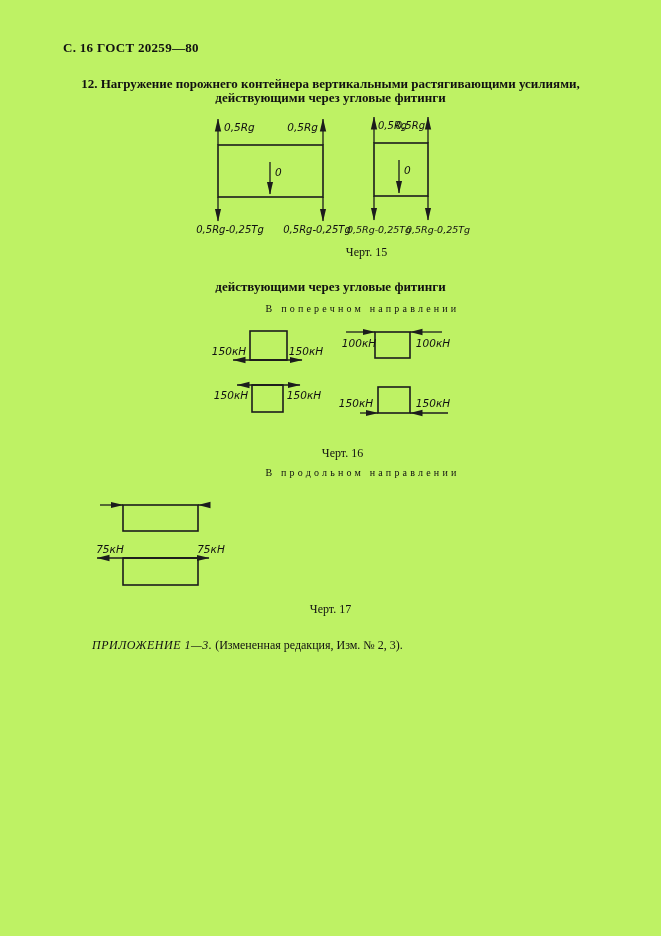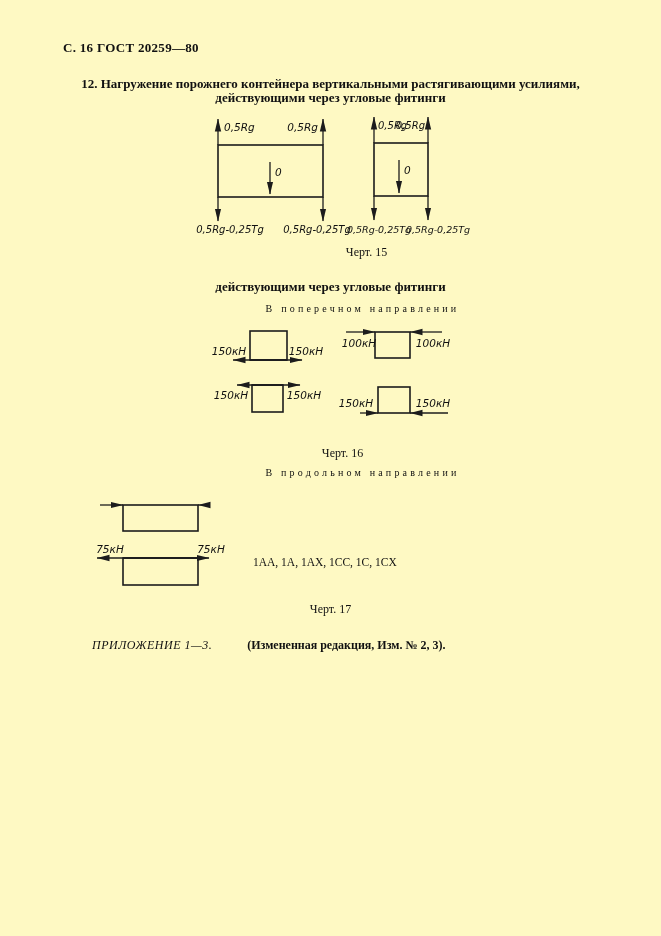--- a/index.html
+++ b/index.html
@@ -1,30 +1,30 @@
 <!DOCTYPE html>
 <html><head>
 <meta charset="utf-8">
 <style>
   html,body{margin:0;padding:0;background:#e8e8e8;}
   #page{
-    position:relative;width:661px;height:936px;background:#fef9c3;
+    position:relative;width:661px;height:936px;background:#bef264;
     font-family:"Liberation Serif", serif;color:#111;overflow:hidden;
     box-shadow:0 0 4px rgba(0,0,0,.3);
   }
   .abs{position:absolute;}
   .full{left:0;width:661px;text-align:center;}
   .hdr{font-weight:bold;font-size:13px;letter-spacing:.3px;}
   .sect{font-weight:bold;font-size:13px;line-height:13.5px;}
   .cap{font-size:12px;}
   .spaced{font-size:10px;letter-spacing:3.2px;padding-left:32px;}
   .note{font-size:11.5px;line-height:13.5px;text-align:left;}
   .ftr{font-size:12px;}
   .ftr .it{font-style:italic;letter-spacing:.5px;}
-  .ftr .bd{font-weight:bold;margin-left:32px;}
+  .ftr .bd{font-weight:normal;}
   svg{overflow:visible;}
   svg line{stroke:#1c1c1c;stroke-width:1.3;}
   svg rect.box{fill:none;stroke:#1c1c1c;stroke-width:1.6;}
   .flbl{font-family:"DejaVu Sans", sans-serif;font-style:italic;fill:#111;}
   .f10{font-size:10px;}
   .f105{font-size:10.5px;}
   .f95{font-size:9.5px;}
 </style>
 </head>
 <body>
@@ -121,21 +121,20 @@
     <line x1="15" y1="12" x2="38" y2="12" marker-end="url(#ah17)"></line>
     <line x1="122" y1="12" x2="113" y2="12" marker-end="url(#ah17)"></line>
 
     <rect class="box" x="38" y="65" width="75" height="27"></rect>
     <line x1="113" y1="65" x2="12" y2="65" marker-end="url(#ah17)"></line>
     <line x1="38" y1="65" x2="124" y2="65" marker-end="url(#ah17)"></line>
     <text class="flbl f105" x="25" y="60" text-anchor="middle">75кН</text>
     <text class="flbl f105" x="126" y="60" text-anchor="middle">75кН</text>
   </svg>
 
-  <div class="abs note" style="left:253px;top:556px;width:334px;">1AA, 1A, 1AX, 1CC, 1C, 1CX</div>
 
   <div class="abs full cap" style="top:602px;">Черт. 17</div>
 
   <div class="abs ftr" style="left:92px;top:638px;">
     <span class="it">ПРИЛОЖЕНИЕ 1—3.</span>
     <span class="bd">(Измененная редакция, Изм. № 2, 3).</span>
   </div>
 
 </div>
 

